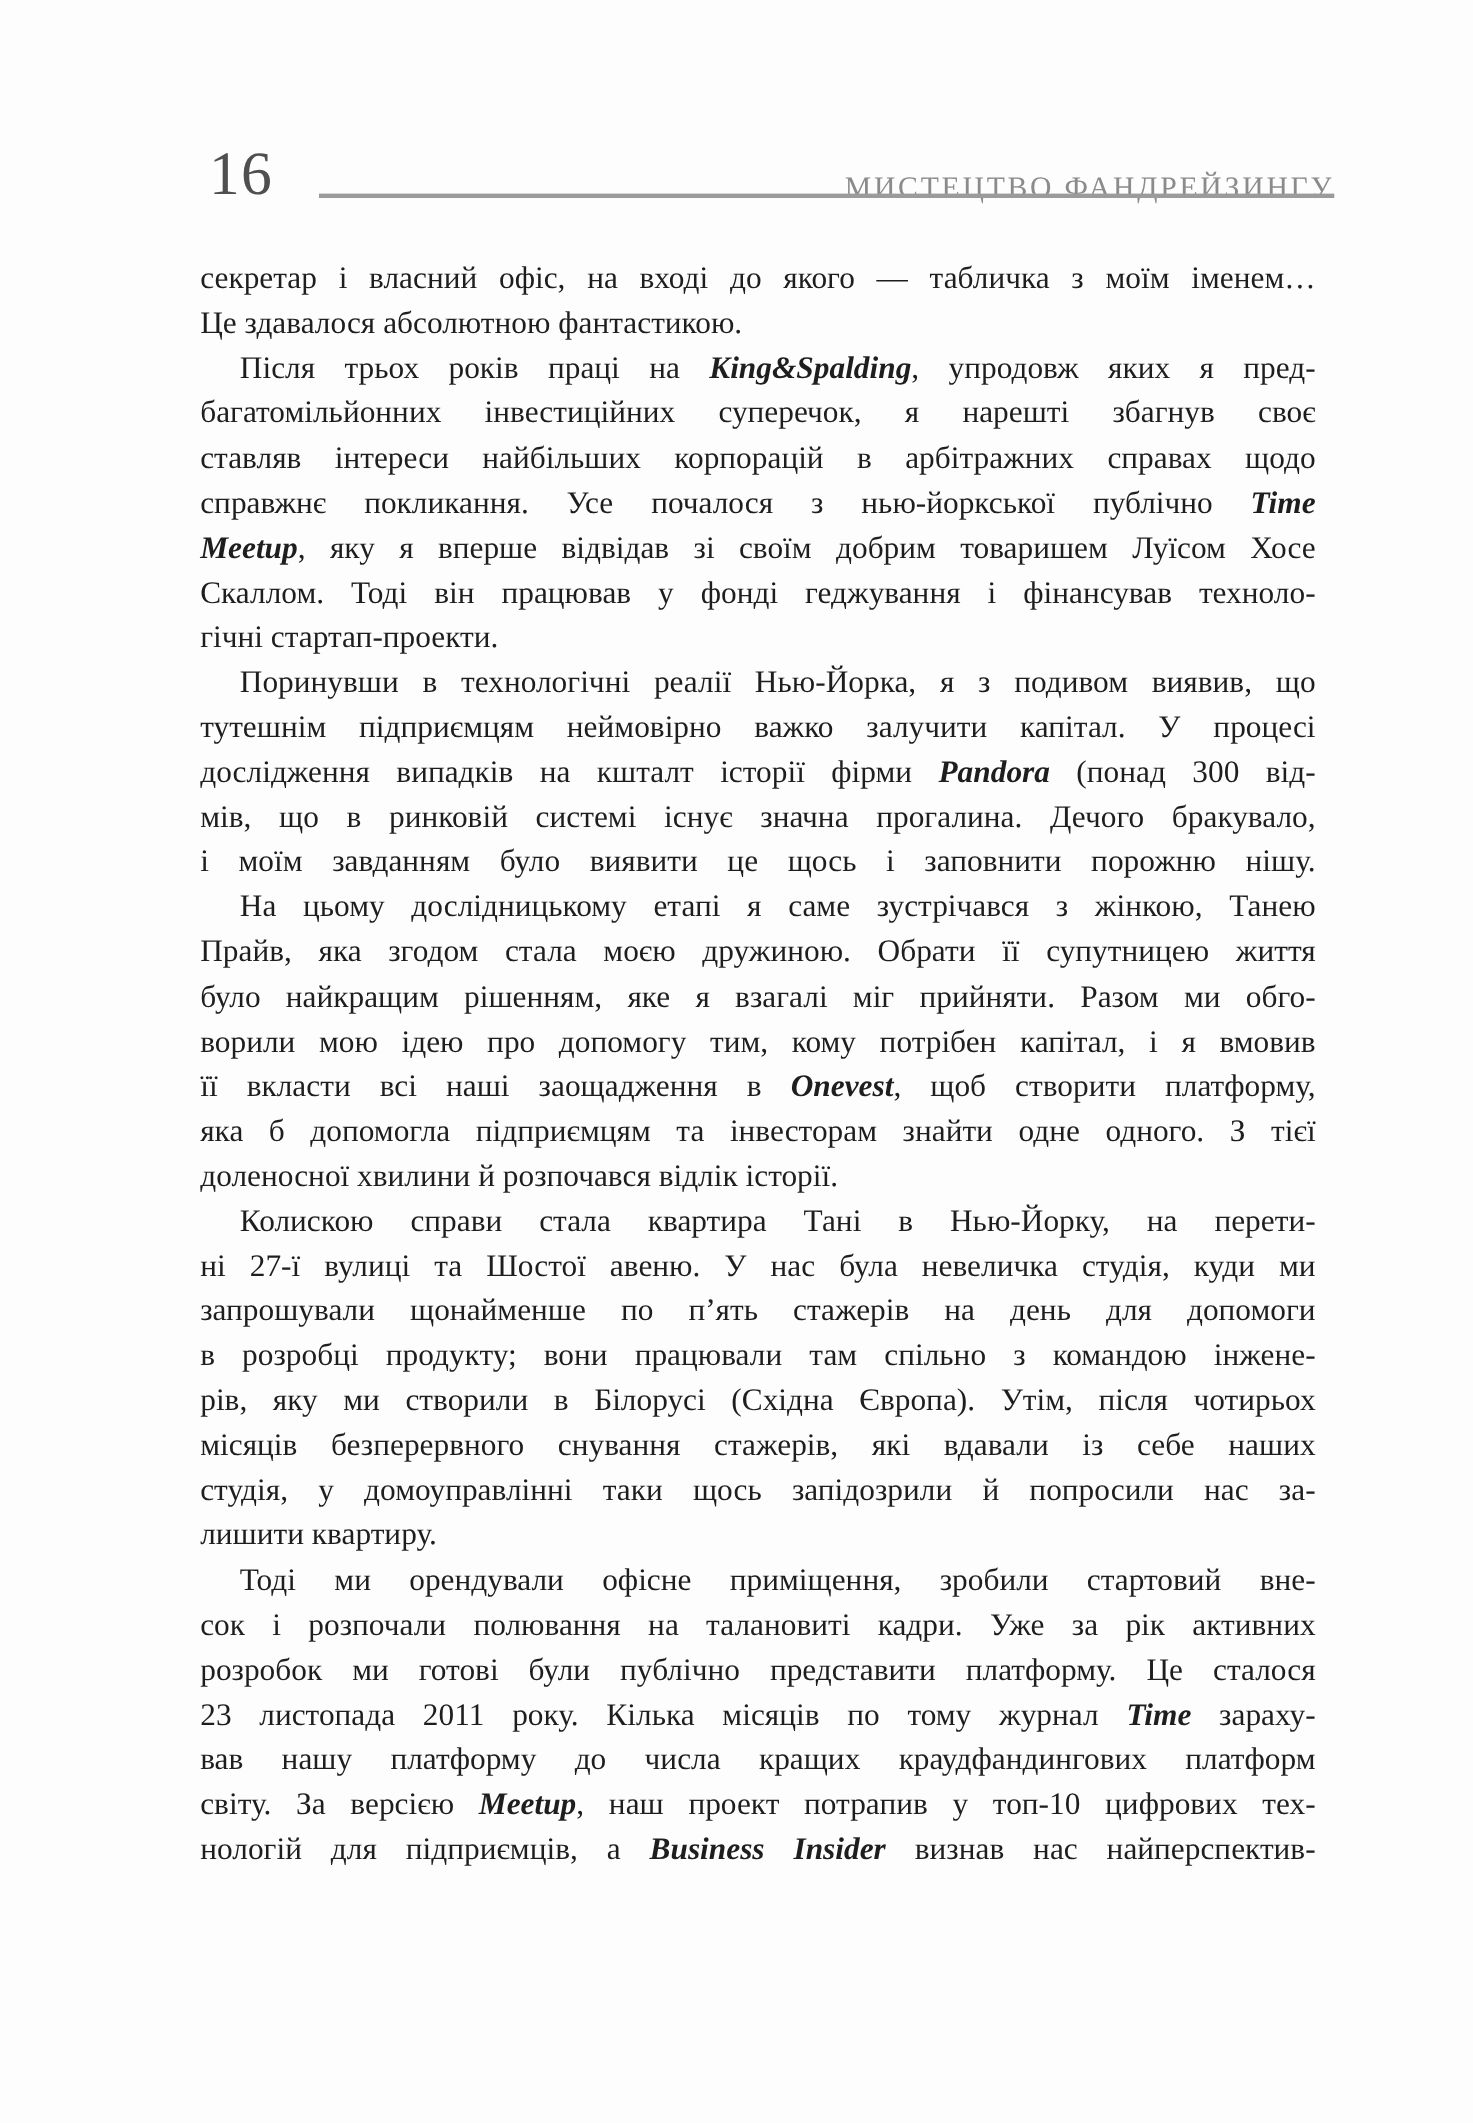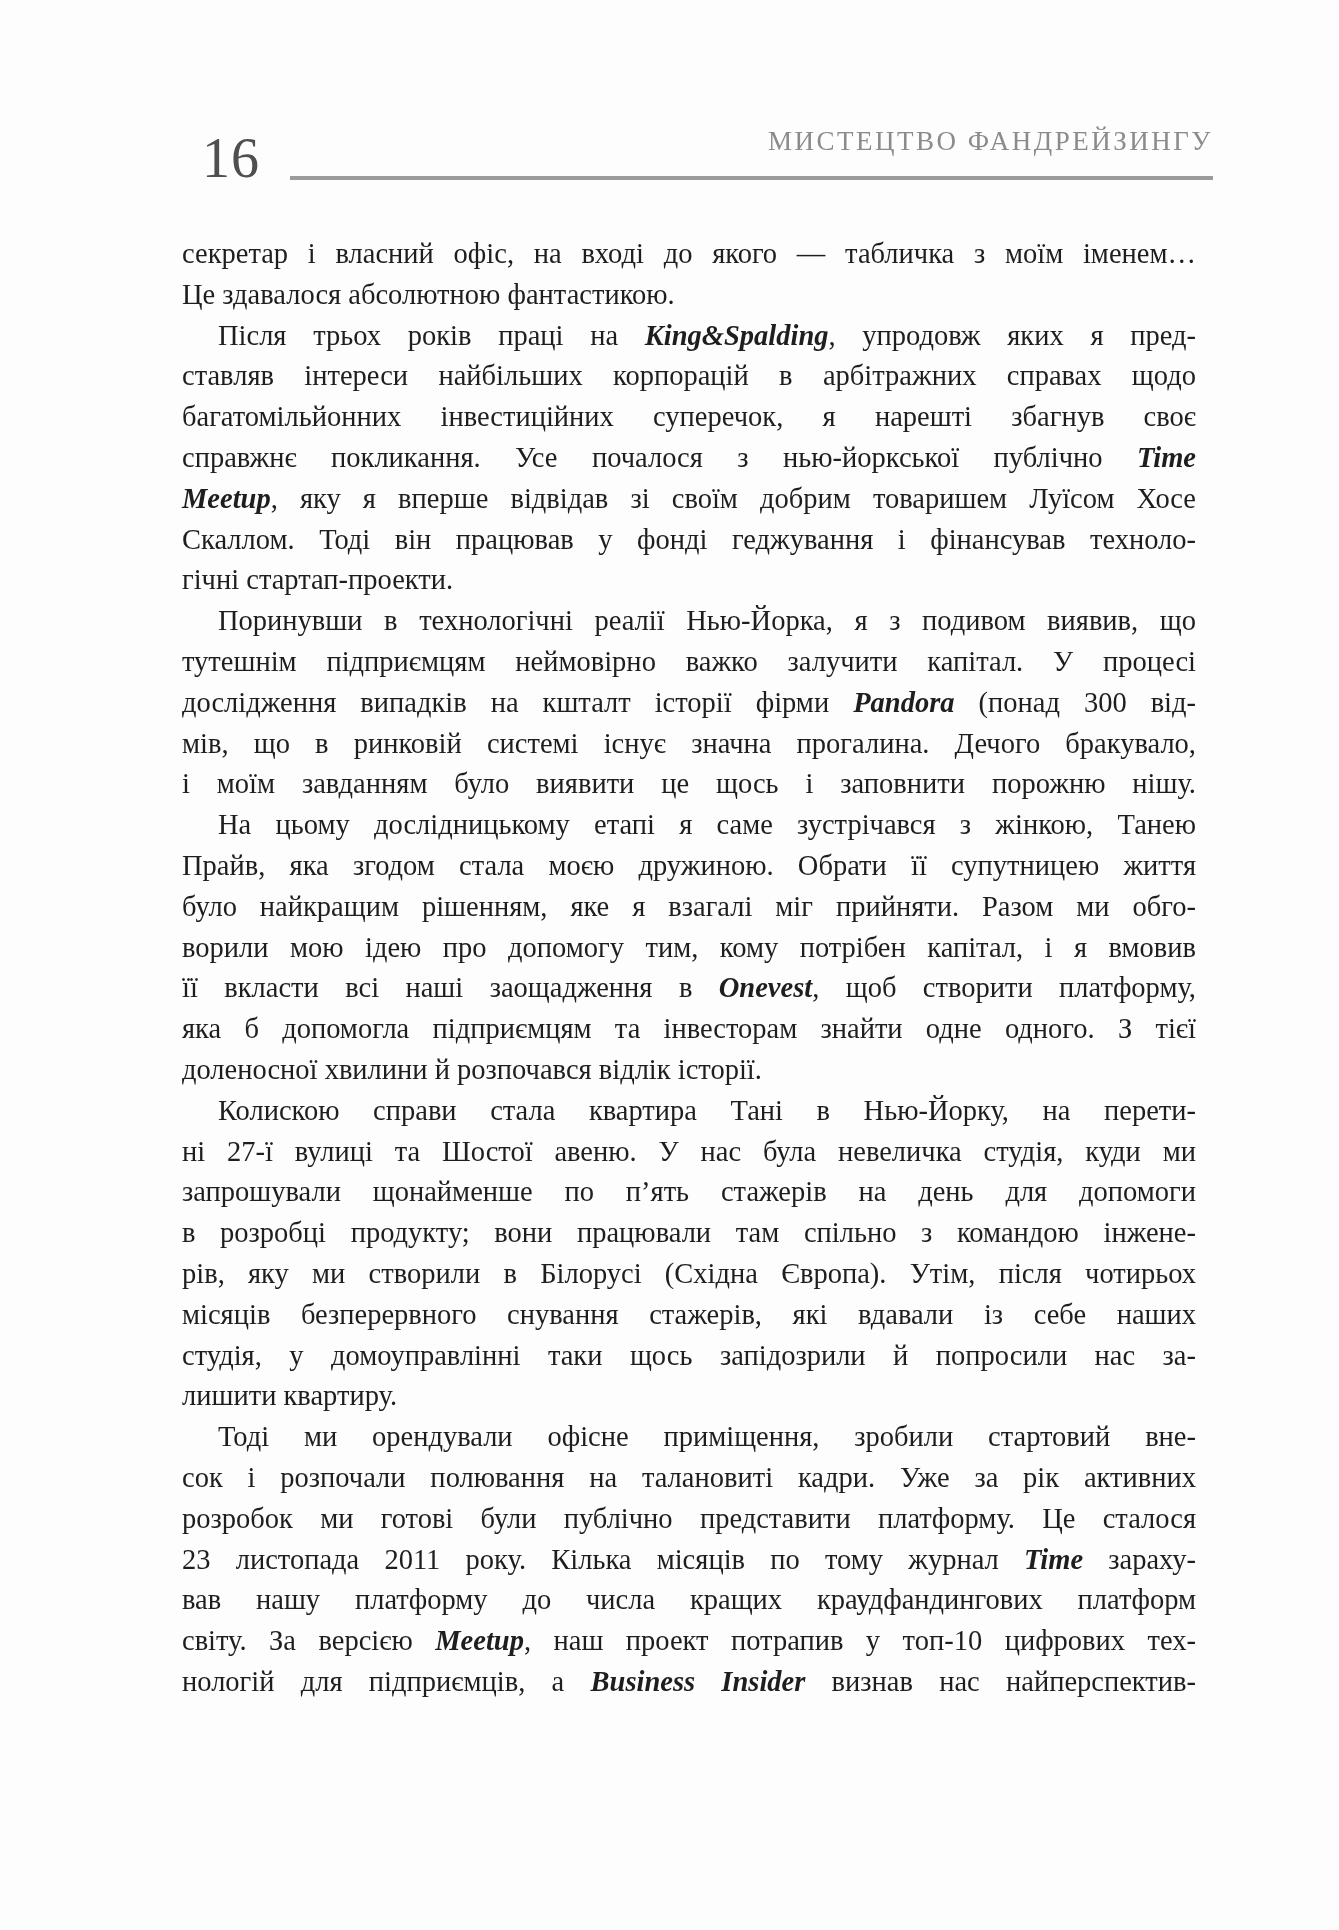--- a/index.html
+++ b/index.html
@@ -10,31 +10,31 @@
   .page {
     position: relative;
     width: 1339px;
     height: 1930px;
     background: #fdfdfd;
     font-family: "Liberation Serif", "DejaVu Serif", serif;
     overflow: hidden;
   }
   .page-number {
     position: absolute;
-    left: 202px;
+    left: 190px;
     top: 130px;
     font-size: 56px;
     line-height: 1;
     color: #4f4f4f;
     letter-spacing: 1px;
   }
   .running-title {
     position: absolute;
     right: 126px;
-    top: 127px;
+    top: 156px;
     font-size: 27px;
     line-height: 1.1;
     color: #8b8b8b;
     letter-spacing: 2.5px;
     text-align: right;
     white-space: nowrap;
   }
   .header-rule {
     position: absolute;
     left: 290px;
@@ -72,22 +72,22 @@
 <body>
 
 <div class="page">
   <div class="page-number">16</div>
   <div class="running-title">МИСТЕЦТВО ФАНДРЕЙЗИНГУ</div>
   <div class="header-rule"></div>
   <main class="text-block">
       <div class="text-line"><span>секретар і власний офіс, на вході до якого — табличка з моїм іменем…</span></div>
       <div class="text-line para-end"><span>Це здавалося абсолютною фантастикою.</span></div>
       <div class="text-line indent"><span>Після трьох років праці на </span><em>King&amp;Spalding</em><span>, упродовж яких я пред-</span></div>
+      <div class="text-line"><span>багатомільйонних інвестиційних суперечок, я нарешті збагнув своє</span></div>
       <div class="text-line"><span>ставляв інтереси найбільших корпорацій в арбітражних справах щодо</span></div>
-      <div class="text-line"><span>багатомільйонних інвестиційних суперечок, я нарешті збагнув своє</span></div>
       <div class="text-line"><span>справжнє покликання. Усе почалося з нью-йоркської публічно </span><em>Time</em></div>
       <div class="text-line"><em>Meetup</em><span>, яку я вперше відвідав зі своїм добрим товаришем Луїсом Хосе</span></div>
       <div class="text-line"><span>Скаллом. Тоді він працював у фонді геджування і фінансував техноло-</span></div>
       <div class="text-line para-end"><span>гічні стартап-проекти.</span></div>
       <div class="text-line indent"><span>Поринувши в технологічні реалії Нью-Йорка, я з подивом виявив, що</span></div>
       <div class="text-line"><span>тутешнім підприємцям неймовірно важко залучити капітал. У процесі</span></div>
       <div class="text-line"><span>дослідження випадків на кшталт історії фірми </span><em>Pandora</em><span> (понад 300 від-</span></div>
       <div class="text-line"><span>мів, що в ринковій системі існує значна прогалина. Дечого бракувало,</span></div>
       <div class="text-line"><span>і моїм завданням було виявити це щось і заповнити порожню нішу.</span></div>
       <div class="text-line indent"><span>На цьому дослідницькому етапі я саме зустрічався з жінкою, Танею</span></div>

